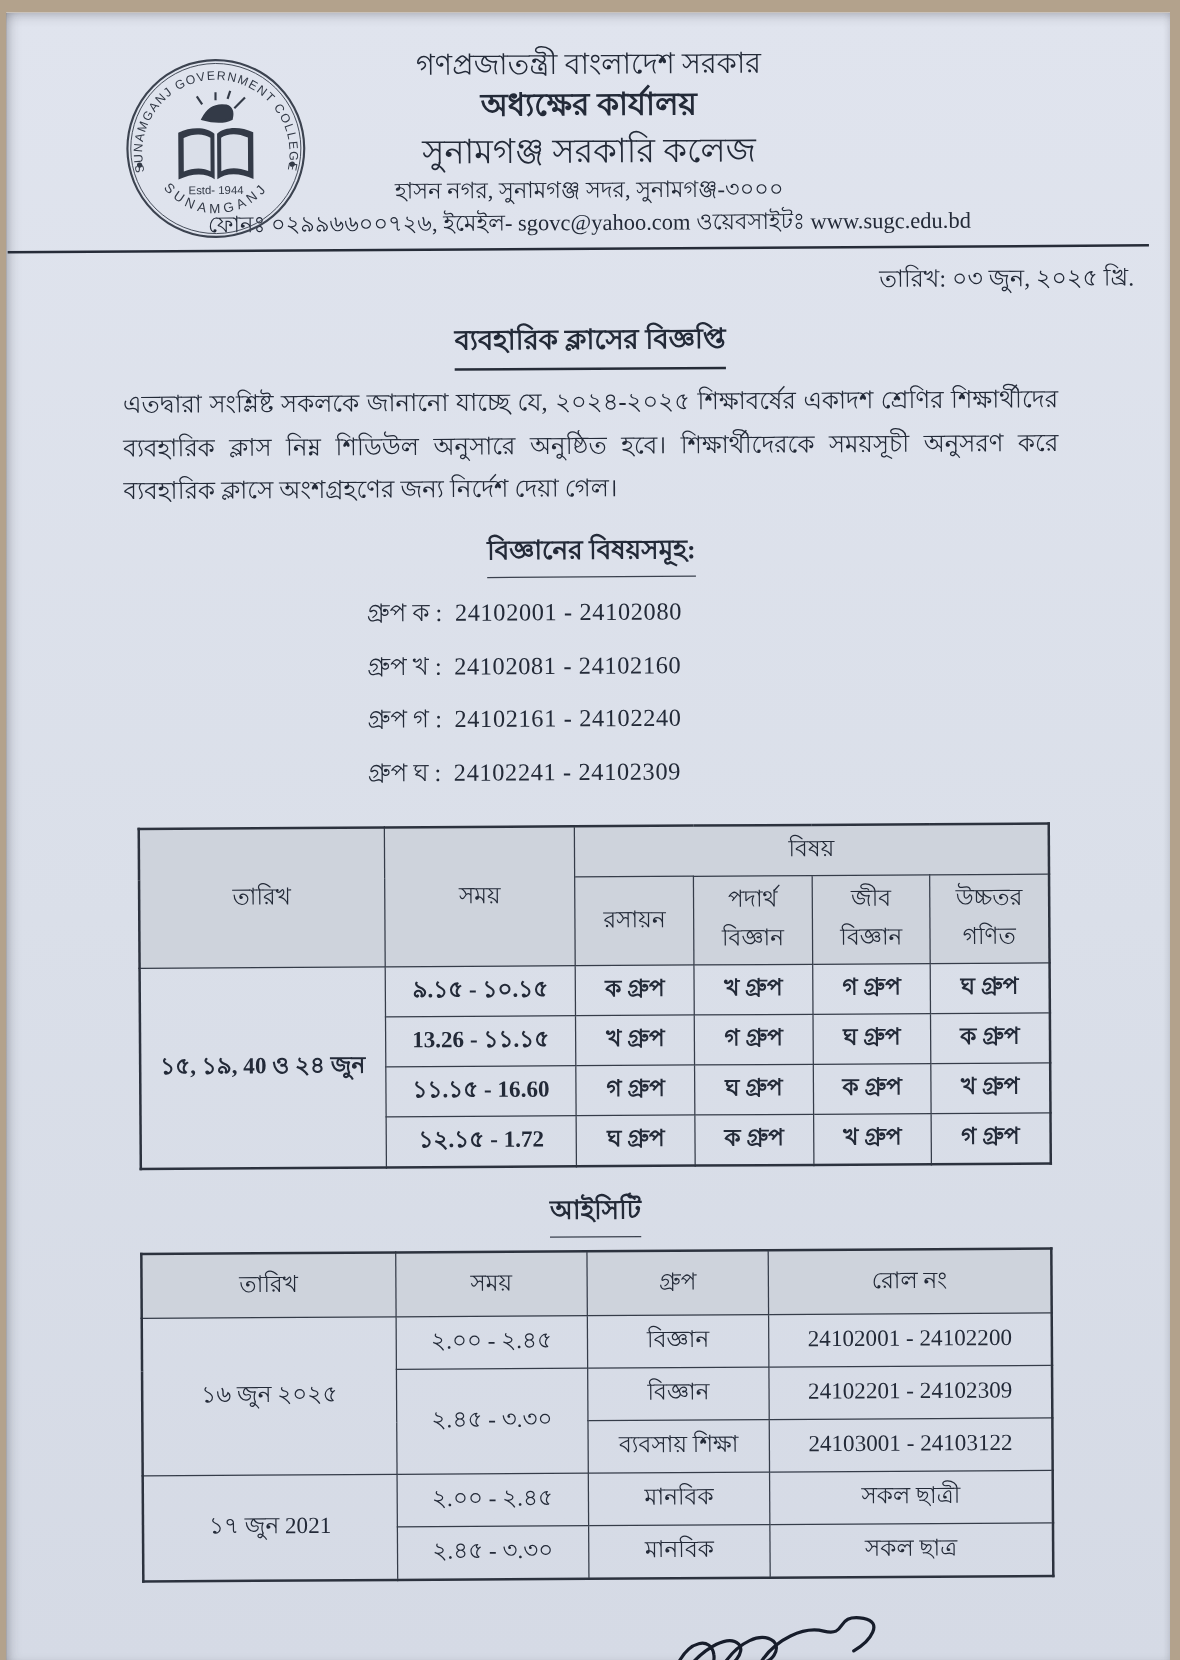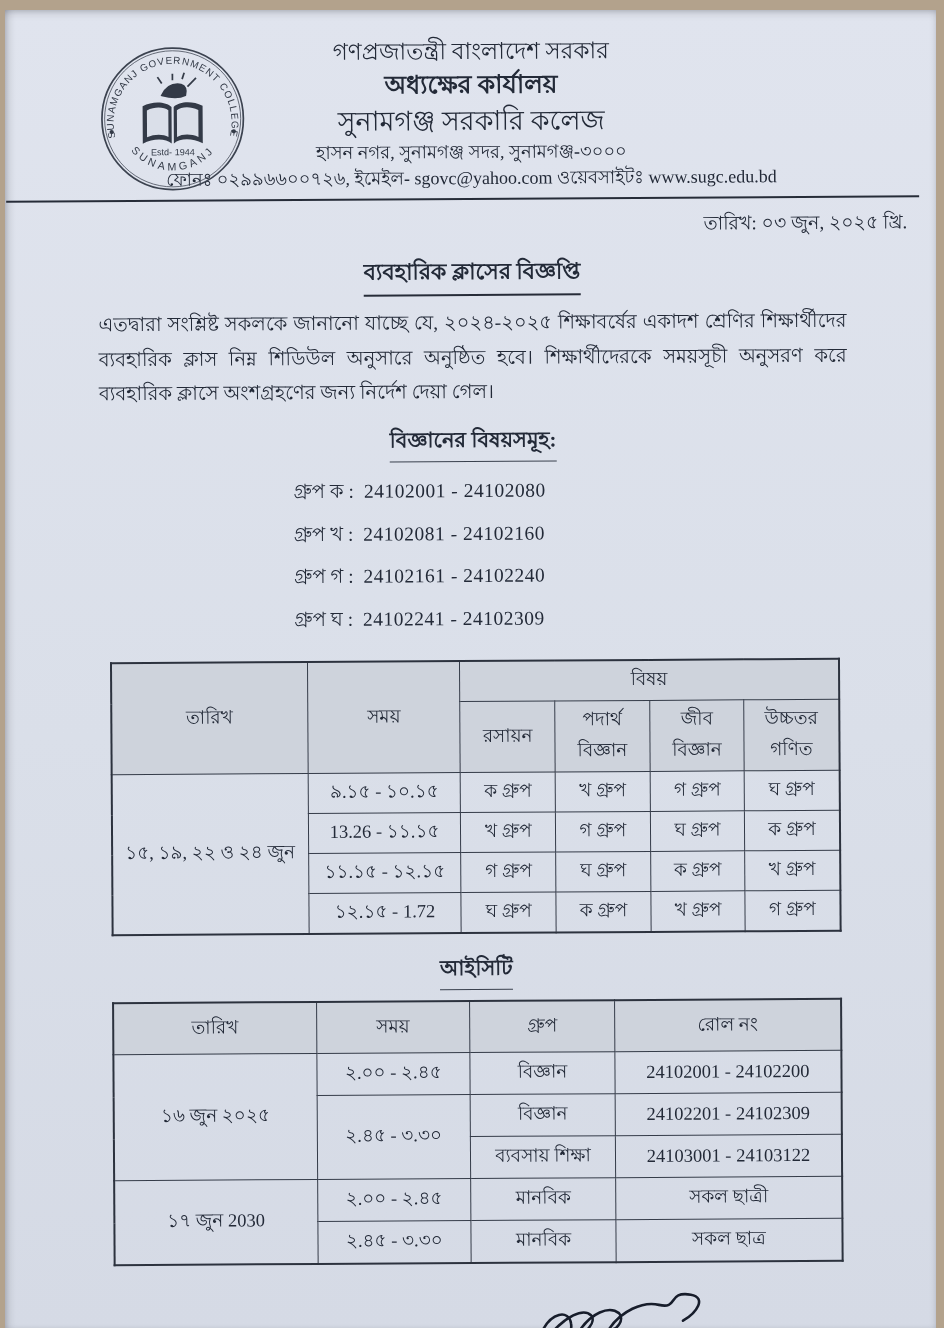--- a/index.html
+++ b/index.html
@@ -36,21 +36,21 @@
   .group-list{width:360px;margin:8px auto 0;font-size:19.5px;}
   .group-line{line-height:2.18;white-space:nowrap;}
   .group-line .rng{margin-left:10px;letter-spacing:.5px;}
   
   table.doc{border-collapse:collapse;width:730px;margin:20px auto 0;font-size:18.5px;table-layout:fixed;}
   table.doc th,table.doc td{border:1.4px solid #353c49;text-align:center;vertical-align:middle;padding:4px 4px;}
   table.doc th{background:#ced3dc;font-weight:normal;}
   table.doc{border:2px solid #2c323e;}
   .t1 .h-subj{height:26px;}
   .t1 .h-sub2 th{height:56px;}
-  .t1 td{height:31px;}
+  .t1 td{height:31px;font-weight:bold;}
   .t2 th{height:42px;}
   .t2 td{height:33px;}
   
   .sig-block{width:430px;margin:26px 48px 0 auto;text-align:center;position:relative;}
   .sig-scribble{position:relative;height:86px;}
   .sig-scribble svg{position:absolute;left:55px;top:-6px;}
   .sig-date{position:absolute;left:96px;top:38px;font-size:30px;color:#171d2b;transform:rotate(-5deg) skewX(-6deg);letter-spacing:2px;white-space:nowrap;}
 </style>
 </head>
 <body>
@@ -133,36 +133,36 @@
       <th rowspan="2">সময়</th>
       <th colspan="4" class="h-subj">বিষয়</th>
     </tr>
     <tr class="h-sub2">
       <th>রসায়ন</th>
       <th>পদার্থ বিজ্ঞান</th>
       <th>জীব বিজ্ঞান</th>
       <th>উচ্চতর গণিত</th>
     </tr>
     <tr>
-      <td rowspan="4">১৫, ১৯, ২২ ও ২৪ জুন</td>
+      <td rowspan="4">১৫, ১৯, 40 ও ২৪ জুন</td>
       <td>৯.১৫ - ১০.১৫</td>
       <td>ক গ্রুপ</td>
       <td>খ গ্রুপ</td>
       <td>গ গ্রুপ</td>
       <td>ঘ গ্রুপ</td>
     </tr>
     <tr>
       <td>13.26 - ১১.১৫</td>
       <td>খ গ্রুপ</td>
       <td>গ গ্রুপ</td>
       <td>ঘ গ্রুপ</td>
       <td>ক গ্রুপ</td>
     </tr>
     <tr>
-      <td>১১.১৫ - ১২.১৫</td>
+      <td>১১.১৫ - 16.60</td>
       <td>গ গ্রুপ</td>
       <td>ঘ গ্রুপ</td>
       <td>ক গ্রুপ</td>
       <td>খ গ্রুপ</td>
     </tr>
     <tr>
       <td>১২.১৫ - 1.72</td>
       <td>ঘ গ্রুপ</td>
       <td>ক গ্রুপ</td>
       <td>খ গ্রুপ</td>
@@ -197,21 +197,21 @@
     <tr>
       <td rowspan="2">২.৪৫ - ৩.৩০</td>
       <td>বিজ্ঞান</td>
       <td>24102201 - 24102309</td>
     </tr>
     <tr>
       <td>ব্যবসায় শিক্ষা</td>
       <td>24103001 - 24103122</td>
     </tr>
     <tr>
-      <td rowspan="2">১৭ জুন 2030</td>
+      <td rowspan="2">১৭ জুন 2021</td>
       <td>২.০০ - ২.৪৫</td>
       <td>মানবিক</td>
       <td>সকল ছাত্রী</td>
     </tr>
     <tr>
       <td>২.৪৫ - ৩.৩০</td>
       <td>মানবিক</td>
       <td>সকল ছাত্র</td>
     </tr>
   </tbody>

